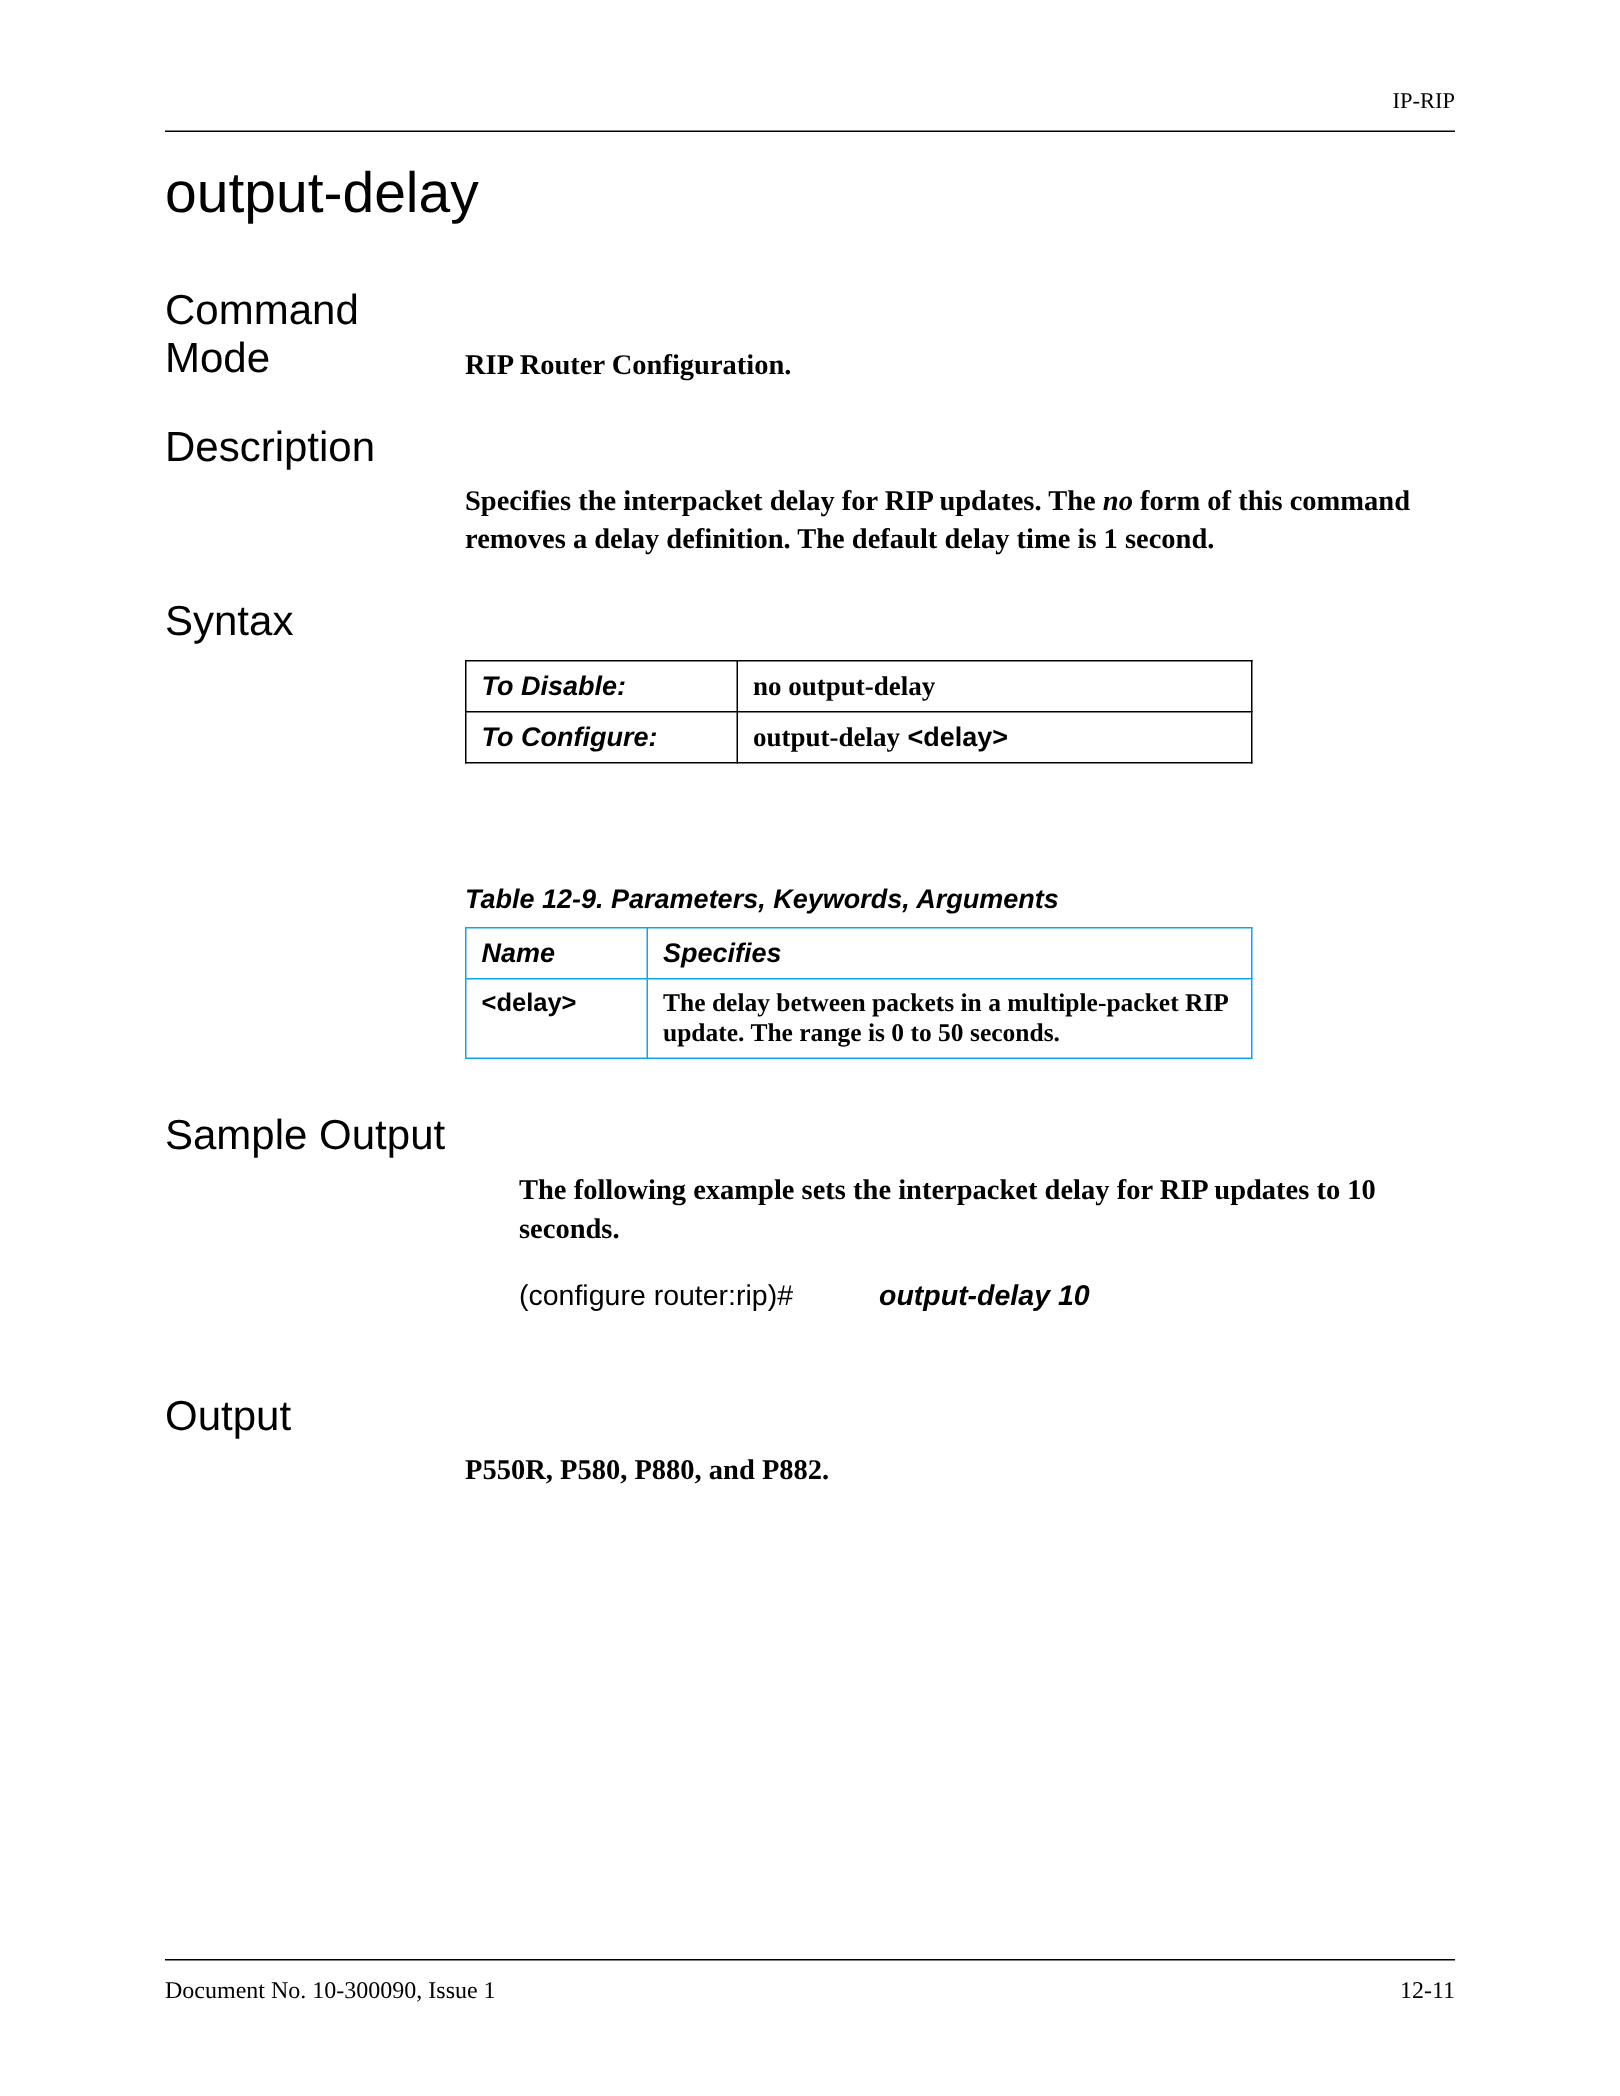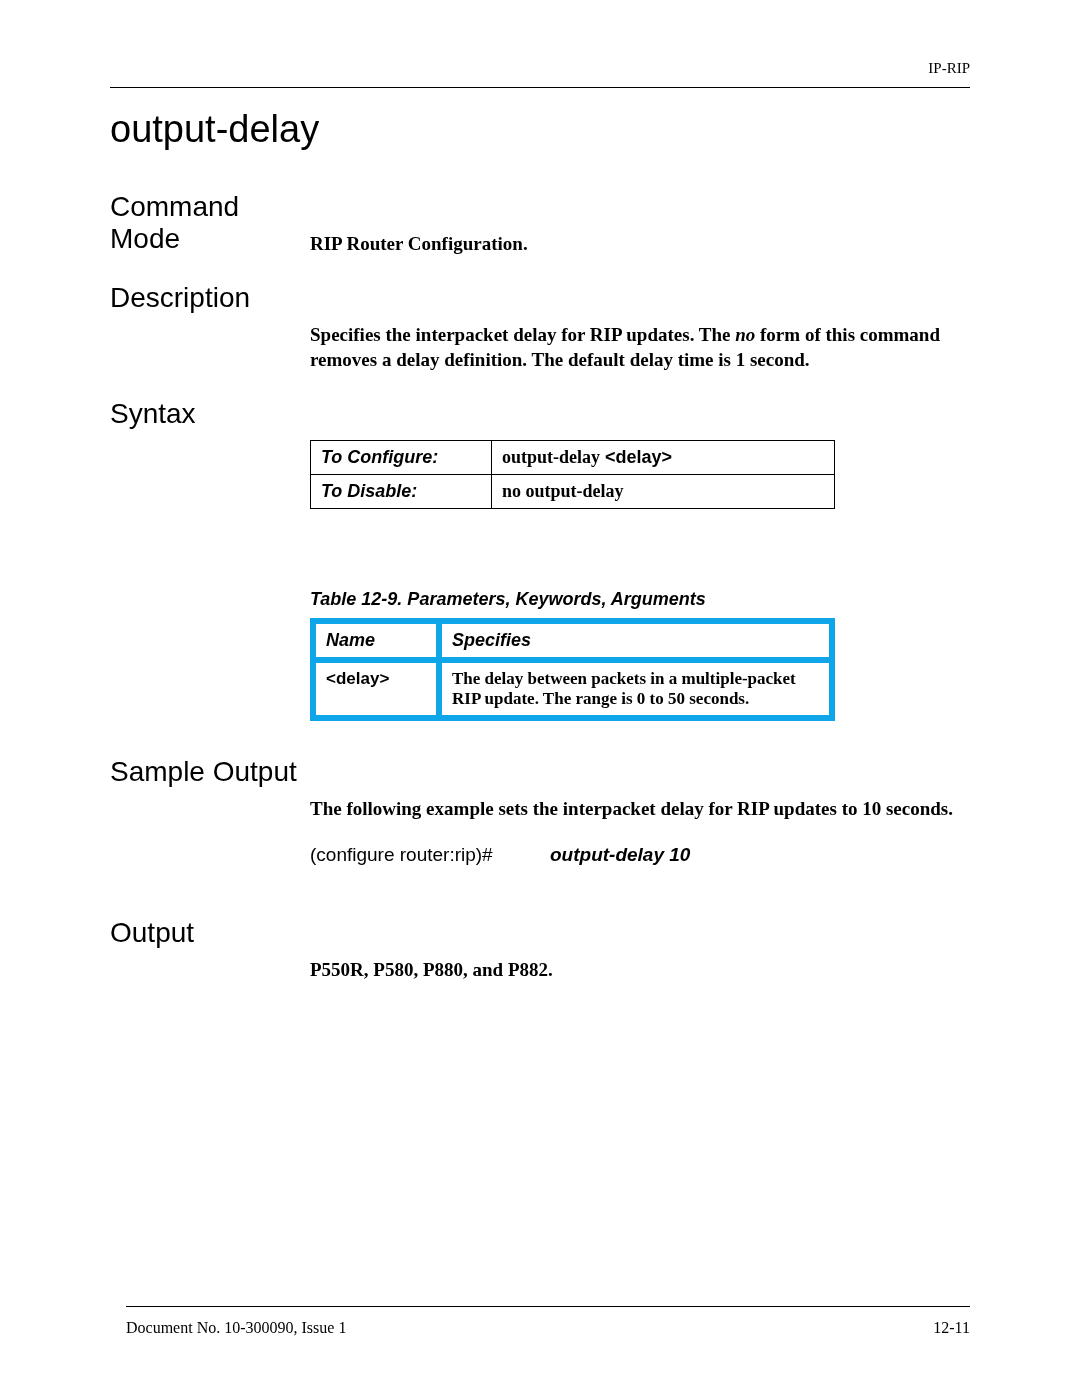--- a/index.html
+++ b/index.html
@@ -74,21 +74,21 @@
     font-weight: bold;
     font-style: italic;
     font-size: 18px;
     margin-bottom: 8px;
   }
   table.params {
     border-collapse: collapse;
     width: 525px;
   }
   table.params th, table.params td {
-    border: 6px solid #0ea5e9;
+    border: 1px solid #0ea5e9;
     padding: 6px 10px;
     text-align: left;
     vertical-align: top;
   }
   table.params th {
     font-family: Helvetica, Arial, sans-serif;
     font-weight: bold;
     font-style: italic;
     font-size: 18px;
   }
@@ -109,21 +109,21 @@
     width: 240px;
   }
   .cmd {
     font-family: Helvetica, Arial, sans-serif;
     font-weight: bold;
     font-style: italic;
   }
 
   .footer {
     position: absolute;
-    left: 126px;
+    left: 110px;
     right: 110px;
     bottom: 60px;
   }
   .bot-rule {
     border-top: 1px solid #000;
     margin-bottom: 12px;
   }
   .footer-line {
     display: flex;
     justify-content: space-between;
@@ -154,28 +154,28 @@
 
   <div class="row" style="margin-bottom:10px;">
     <div class="label">Syntax</div>
     <div class="value"></div>
   </div>
 
   <div class="indent-block">
     <table class="syntax">
       <tbody>
           <tr>
+        <td class="syntax-label">To Disable:</td>
+        <td class="bold">no output-delay</td>
+      </tr>
+      <tr>
         <td class="syntax-label">To Configure:</td>
         <td>
           <span class="bold">output-delay</span><span class="bold sans"> &lt;delay&gt;</span>
         </td>
-      </tr>
-      <tr>
-        <td class="syntax-label">To Disable:</td>
-        <td class="bold">no output-delay</td>
       </tr>
     </tbody>
       </table>
   </div>
 
   <div class="indent-block" style="margin-top:80px;">
     <div class="table-caption">Table 12-9. Parameters, Keywords, Arguments</div>
     <table class="params">
       <tbody>
           <tr>
@@ -183,21 +183,21 @@
         <th>Specifies</th>
       </tr>
       <tr>
         <td class="sans">&lt;delay&gt;</td>
         <td>The delay between packets in a multiple-packet RIP update. The range is 0 to 50 seconds.</td>
       </tr>
     </tbody>
       </table>
   </div>
 
-  <div class="row" style="margin-top:35px;">
+  <div class="row" style="margin-top:35px;gap:36px;">
     <div class="label">Sample Output</div>
     <div class="value">
       <div class="bold">The following example sets the interpacket delay for RIP updates to 10 seconds.</div>
       <div class="example-line">
         <div class="prompt">(configure router:rip)#</div>
         <div class="cmd">output-delay 10</div>
       </div>
     </div>
   </div>
 

